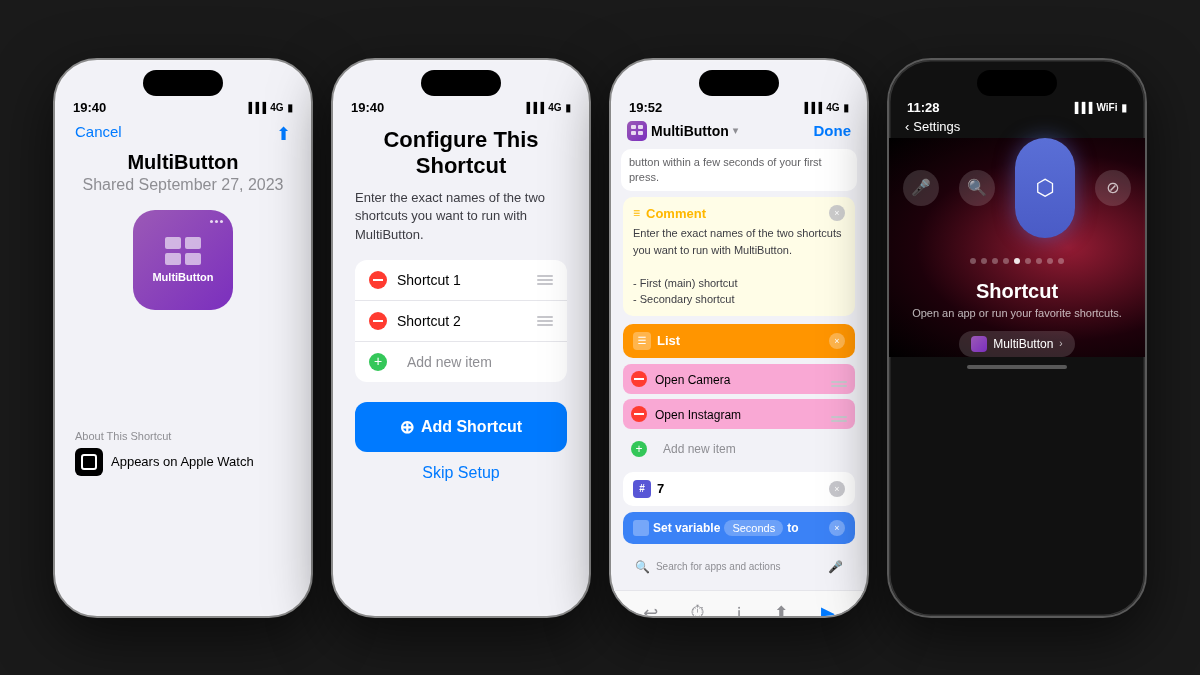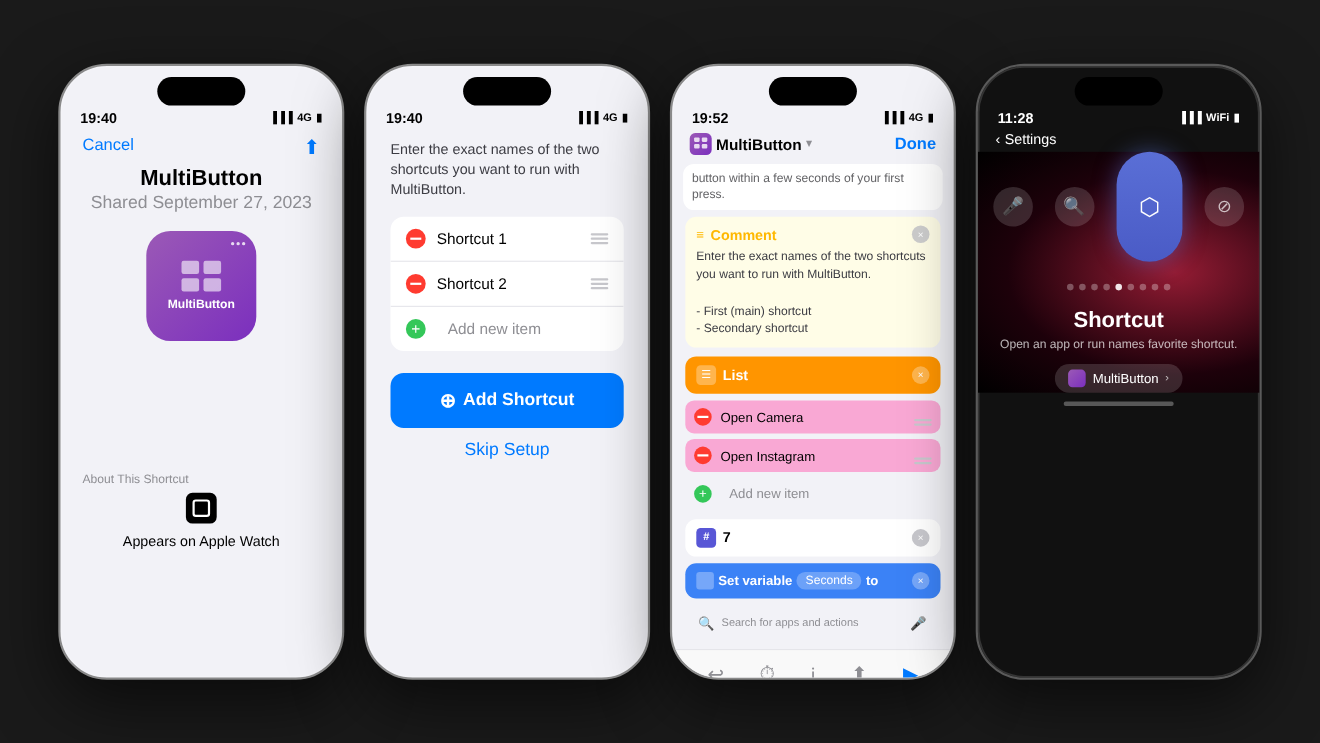--- a/index.html
+++ b/index.html
@@ -144,21 +144,20 @@
     }
     .about-title {
       font-size: 11px;
       color: #8e8e93;
       margin-bottom: 6px;
     }
     .about-row {
       display: flex;
       align-items: center;
       gap: 8px;
-      flex-direction: column;
     }
     .about-icon {
       width: 28px;
       height: 28px;
       background: #000;
       border-radius: 6px;
       display: flex;
       align-items: center;
       justify-content: center;
     }
@@ -684,20 +683,21 @@
     <div class="dynamic-island"></div>
     <div class="status-bar status-bar-light">
       <span class="status-time">19:40</span>
       <div class="status-icons">
         <span>▐▐▐</span>
         <span>4G</span>
         <span>▮</span>
       </div>
     </div>
     <div class="phone2-content">
+      <div class="phone2-title">Configure This Shortcut</div>
       <div class="phone2-desc">Enter the exact names of the two shortcuts you want to run with MultiButton.</div>
       <div class="shortcut-list">
         <div class="shortcut-row">
           <div class="minus-btn">
             <div class="minus-line"></div>
           </div>
           <span class="shortcut-label">Shortcut 1</span>
           <div class="drag-handle">
             <div class="drag-line"></div>
             <div class="drag-line"></div>
@@ -870,21 +870,21 @@
         <div class="lock-dot"></div>
         <div class="lock-dot"></div>
         <div class="lock-dot"></div>
         <div class="lock-dot lock-dot-active"></div>
         <div class="lock-dot"></div>
         <div class="lock-dot"></div>
         <div class="lock-dot"></div>
         <div class="lock-dot"></div>
       </div>
       <div class="lock-shortcut-label">Shortcut</div>
-      <div class="lock-shortcut-desc">Open an app or run names favorite shortcut.</div>
+      <div class="lock-shortcut-desc">Open an app or run your favorite shortcuts.</div>
       <div class="multibutton-pill">
         <div class="multibutton-icon"></div>
         <span class="multibutton-text">MultiButton</span>
         <span style="color:rgba(255,255,255,0.7);font-size:10px;">›</span>
       </div>
     </div>
     <div class="phone4-bottom-bar">
       <div class="home-bar-dark"></div>
     </div>
   </div>

